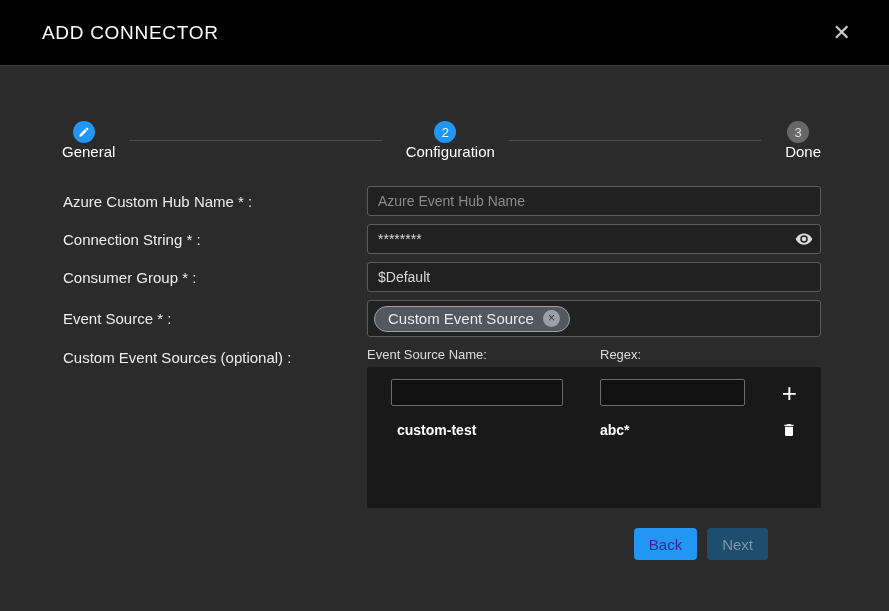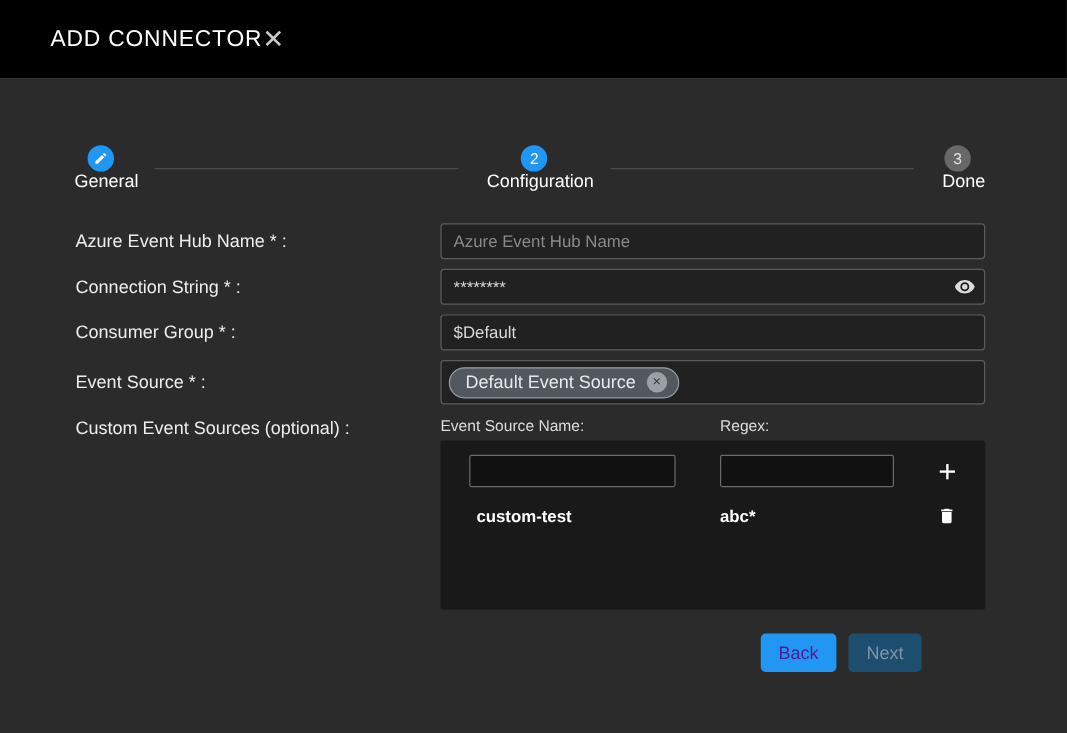--- a/index.html
+++ b/index.html
@@ -7,21 +7,21 @@
   body {
     background:#2b2b2b;
     font-family:"Liberation Sans", sans-serif;
     overflow:hidden;
   }
   .modal { width:889px; height:611px; display:flex; flex-direction:column; background:#2b2b2b; }
 
   
   .header {
     flex:0 0 66px; background:#000; display:flex; align-items:center;
-    padding:0 38px 0 42px;
+    justify-content:space-between; padding:0 38px 0 42px;
     border-bottom:1px solid #383838;
   }
   .title { color:#fff; font-size:19px; font-weight:400; letter-spacing:.7px; }
   .close-btn { background:none; border:none; color:#c9c9c9; font-size:22px; line-height:1; cursor:pointer; }
 
   
   .stepper { display:flex; align-items:center; margin:55px 68px 0 52px; }
   .step { display:flex; align-items:center; cursor:pointer;flex-direction:column; }
   .circle {
     width:22px; height:22px; border-radius:50%; flex:0 0 22px;
@@ -118,21 +118,21 @@
     <div class="step-line"></div>
     <div class="step">
       <span class="circle pending">3</span>
       <span class="step-label">Done</span>
     </div>
   </div>
 
   <div class="form">
 
     <div class="form-row">
-      <label class="form-label">Azure Event Hub Name * :</label>
+      <label class="form-label">Azure Custom Hub Name * :</label>
       <div class="field">
         <input type="text" class="text-input" placeholder="Azure Event Hub Name" style="">
       </div>
     </div>
 
     <div class="form-row">
       <label class="form-label">Connection String * :</label>
       <div class="field">
         <input type="text" class="text-input" value="********" style="">
         <button class="eye-btn">
@@ -148,21 +148,21 @@
       <div class="field">
         <input type="text" class="text-input" value="$Default" style="">
       </div>
     </div>
 
     <div class="form-row">
       <label class="form-label">Event Source * :</label>
       <div class="field">
         <div class="chip-field">
           <span class="chip">
-            <span>Default Event Source</span>
+            <span>Custom Event Source</span>
             <button class="chip-remove">×</button>
           </span>
         </div>
       </div>
     </div>
 
     <div class="form-row align-top custom-block">
       <label class="form-label">Custom Event Sources (optional) :</label>
       <div class="field">
         <div class="col-headers">

